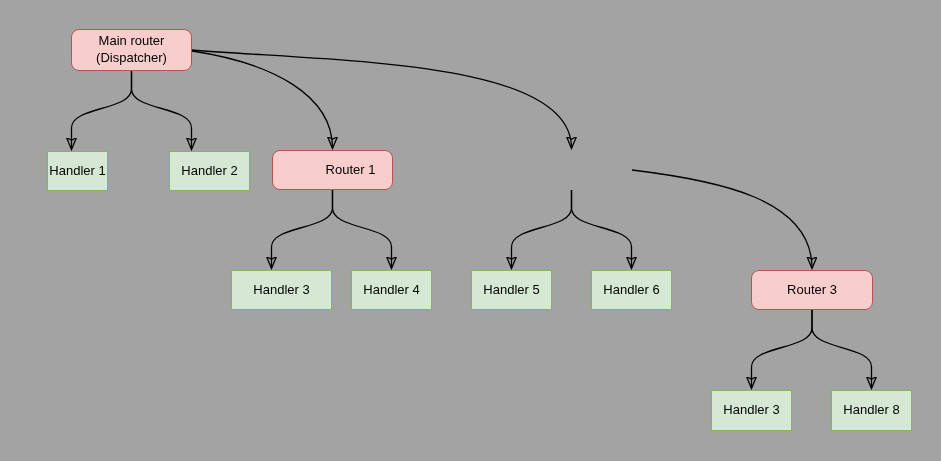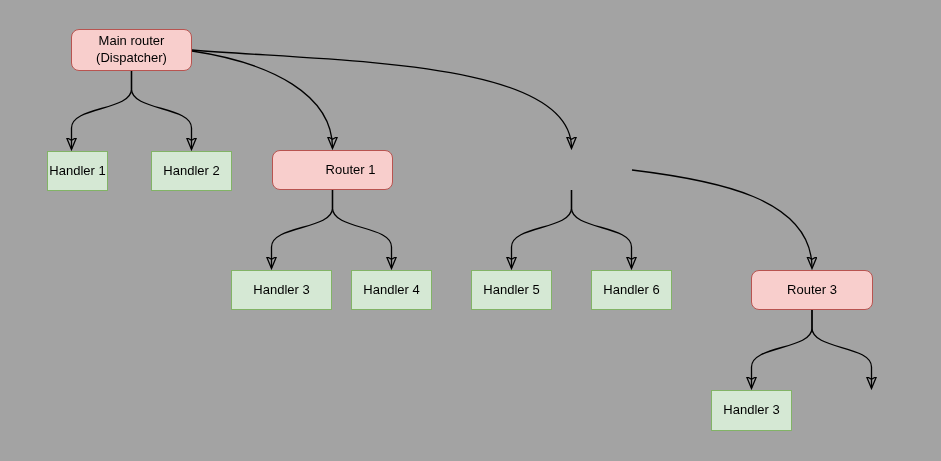--- a/index.html
+++ b/index.html
@@ -44,21 +44,21 @@
     background: #f8cecc;
     border: 1.3px solid #b85450;
     border-radius: 8px;
   }
   .handler {
     background: #d5e8d4;
     border: 1.3px solid #82b366;
   }
   #node-main-router { left: 71px;  top: 29px;  width: 121px; height: 42px; }
   #node-handler-1   { left: 31px;  top: 151px; width: 61px;  height: 40px; margin-left: 16px; }
-  #node-handler-2   { left: 151px; top: 151px; width: 81px;  height: 40px; }
+  #node-handler-2   { left: 169px; top: 151px; width: 81px;  height: 40px; }
   #node-router-1    { left: 272px; top: 150px; width: 121px; height: 40px; padding-left: 36px; }
   #node-router-2    { left: 511px; top: 150px; width: 121px; height: 40px; }
   #node-handler-3   { left: 231px; top: 270px; width: 101px;  height: 40px; }
   #node-handler-4   { left: 351px; top: 270px; width: 81px;  height: 40px; }
   #node-handler-5   { left: 471px; top: 270px; width: 81px;  height: 40px; }
   #node-handler-6   { left: 591px; top: 270px; width: 81px;  height: 40px; }
   #node-router-3    { left: 751px; top: 270px; width: 122px; height: 40px; }
   #node-handler-7   { left: 711px; top: 390px; width: 81px;  height: 41px; }
   #node-handler-8   { left: 831px; top: 390px; width: 81px;  height: 41px; }
 </style>
@@ -96,14 +96,15 @@
   <div id="node-router-1" class="node router">Router 1</div>
 
   <div id="node-handler-3" class="node handler">Handler 3</div>
   <div id="node-handler-4" class="node handler">Handler 4</div>
   <div id="node-handler-5" class="node handler">Handler 5</div>
   <div id="node-handler-6" class="node handler">Handler 6</div>
 
   <div id="node-router-3" class="node router">Router 3</div>
 
   <div id="node-handler-7" class="node handler">Handler 3</div>
+  <div id="node-handler-8" class="node handler">Handler 8</div>
 
 </div>
 
 </body></html>

